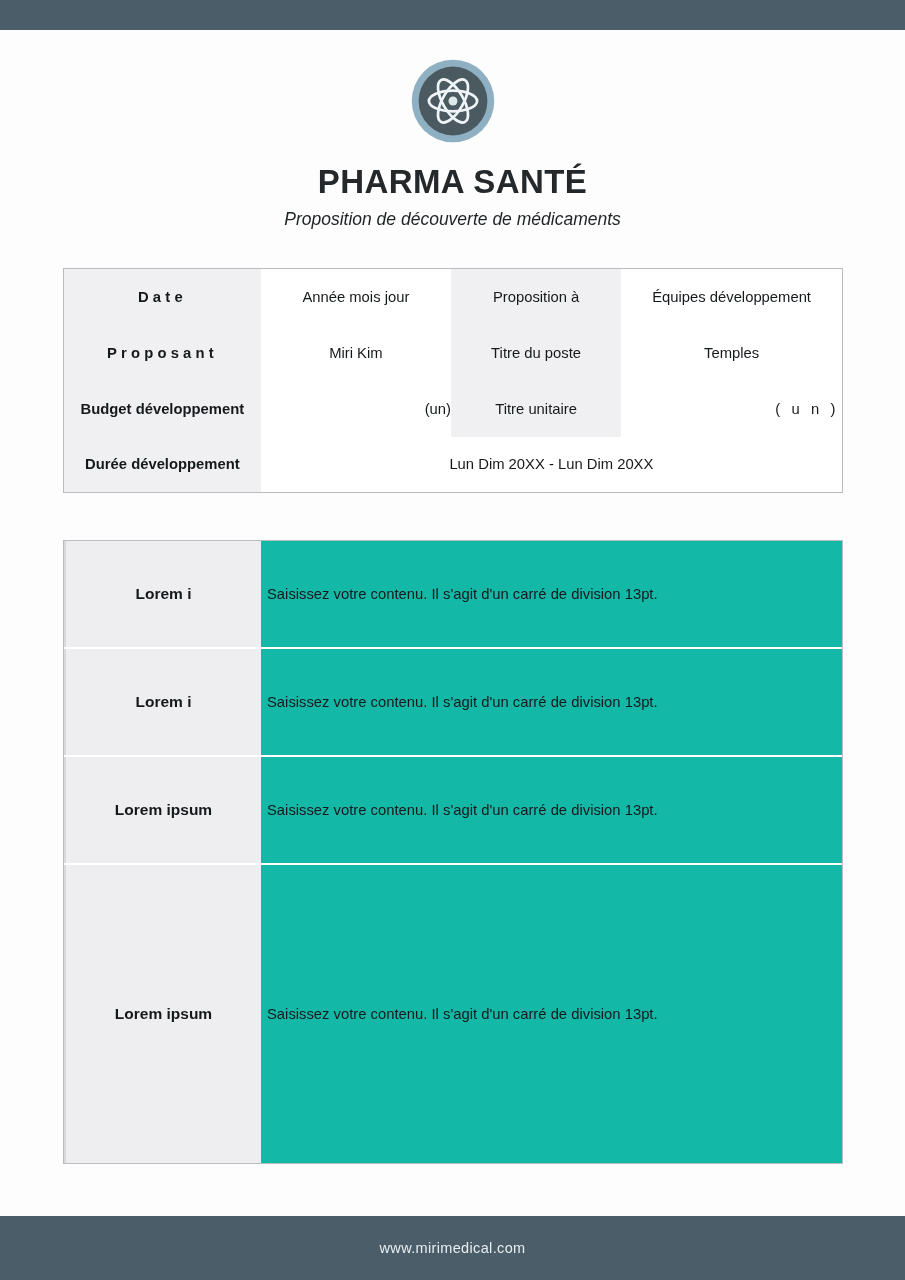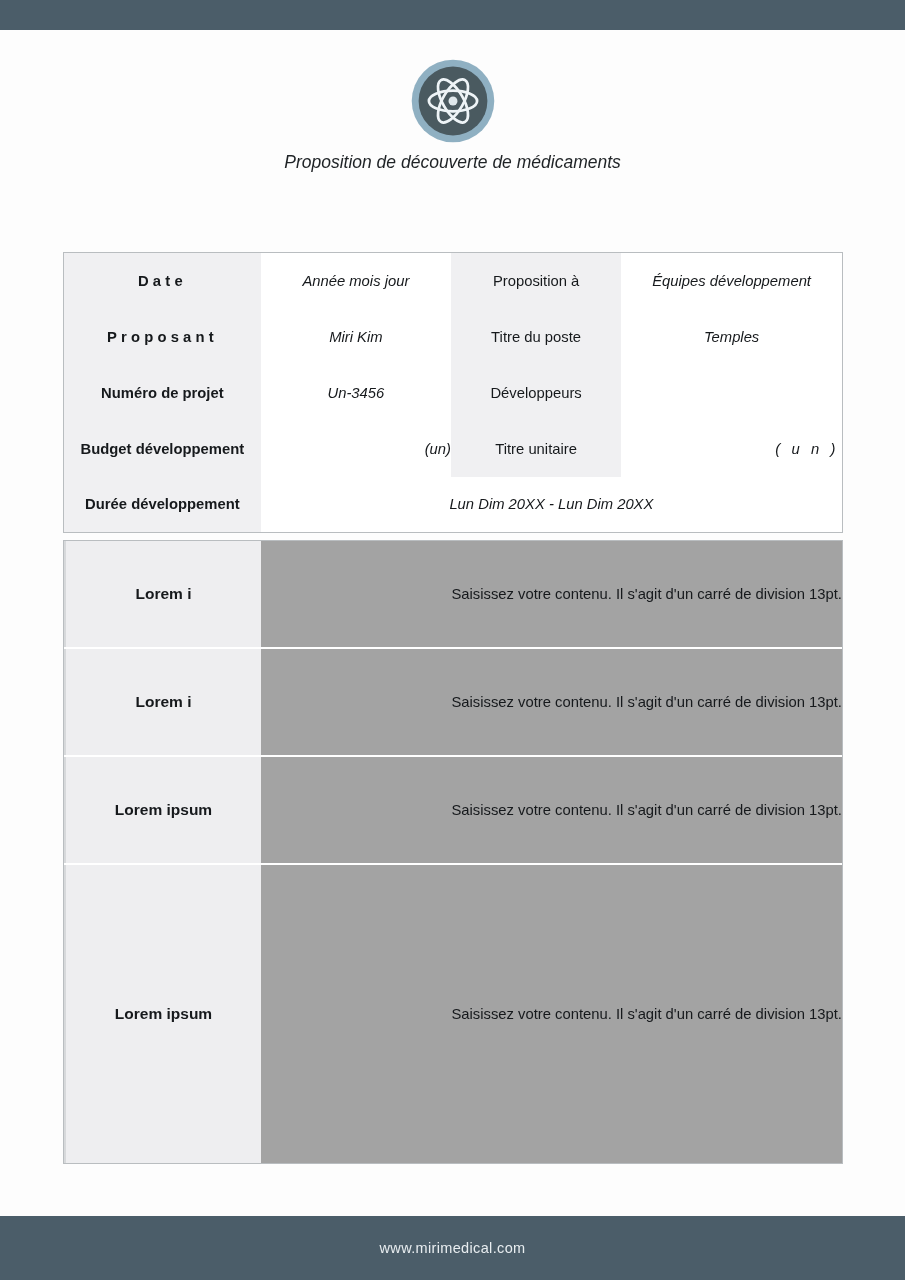--- a/index.html
+++ b/index.html
@@ -70,21 +70,21 @@
     margin-top: 8px;
     font-size: 17.5px;
     font-weight: normal;
     color: #1f2326;
     font-style: italic;
   }
 
   
   .info-table {
     position: absolute;
-    left: 63px; top: 252px;
+    left: 63px; top: 268px;
     width: 780px;
     border: 1px solid #b9bdc0;
     border-collapse: collapse;
     table-layout: fixed;
   }
   .info-table td {
     border: none;
     height: 56px;
     vertical-align: middle;
     font-size: 14.8px;
@@ -103,21 +103,20 @@
     background: #f0f0f2;
     text-align: center;
     font-weight: normal;
     border-top: 2px solid #ffffff;
     border-bottom: 2px solid #ffffff;
   }
   .cell-value {
     background: #ffffff;
     text-align: center;
     font-weight: normal;
-    font-style: italic;
   }
   .cell-value.right { text-align: right; padding-right: 0; }
   .cell-value.right-edge { text-align: right; padding-right: 3px; letter-spacing: 3.6px; }
   .cell-value.blank { }
 
   
   .content-block {
     position: absolute;
     left: 63px; top: 540px;
     width: 780px;
@@ -141,27 +140,26 @@
     border-left: 2px solid #d7d9db;
     display: flex;
     align-items: center;
     justify-content: center;
     font-size: 15.5px;
     font-weight: bold;
     color: #16191c;
   }
   .content-val {
     flex: 1 1 auto;
-    background: #a3a3a3;
+    background: #14b8a6;
     display: flex;
     align-items: center;
     padding-left: 0px;
     font-size: 14.8px;
     color: #16191c;
-    justify-content: flex-end;
   }
   .content-val span { display: block; padding-left: 0; }
 </style>
 </head>
 <body>
 
 <div class="page">
 
   <div class="bar-top"></div>
 
@@ -173,20 +171,21 @@
         <circle cx="50" cy="50" r="40" fill="#4a5a60"></circle>
         <g stroke="#eef4f7" stroke-width="3.2" fill="none">
           <ellipse cx="50" cy="50" rx="28" ry="12"></ellipse>
           <ellipse cx="50" cy="50" rx="28" ry="12" transform="rotate(60 50 50)"></ellipse>
           <ellipse cx="50" cy="50" rx="28" ry="12" transform="rotate(120 50 50)"></ellipse>
         </g>
         <circle cx="50" cy="50" r="5.2" fill="#dfe8ec"></circle>
       </svg>
     </div>
 
+    <div class="brand-title">PHARMA SANTÉ</div>
 
     <div class="brand-subtitle">Proposition de découverte de médicaments</div>
   </div>
 
   <table class="info-table">
     <colgroup>
       <col style="width:197px">
       <col style="width:190px">
       <col style="width:170px">
       <col style="width:221px">
@@ -199,26 +198,20 @@
         <td class="cell-value">Équipes développement</td>
       </tr>
 
       <tr>
         <td class="cell-label spaced">Proposant</td>
         <td class="cell-value">Miri Kim</td>
         <td class="cell-sublabel spaced">Titre du poste</td>
         <td class="cell-value">Temples</td>
       </tr>
 
-      <tr>
-        <td class="cell-label">Numéro de projet</td>
-        <td class="cell-value">Un-3456</td>
-        <td class="cell-sublabel">Développeurs</td>
-        <td class="cell-value blank"></td>
-      </tr>
 
       <tr>
         <td class="cell-label">Budget développement</td>
         <td class="cell-value right">(un)</td>
         <td class="cell-sublabel">Titre unitaire</td>
         <td class="cell-value right-edge">( u n )</td>
       </tr>
 
       <tr>
         <td class="cell-label">Durée développement</td>

